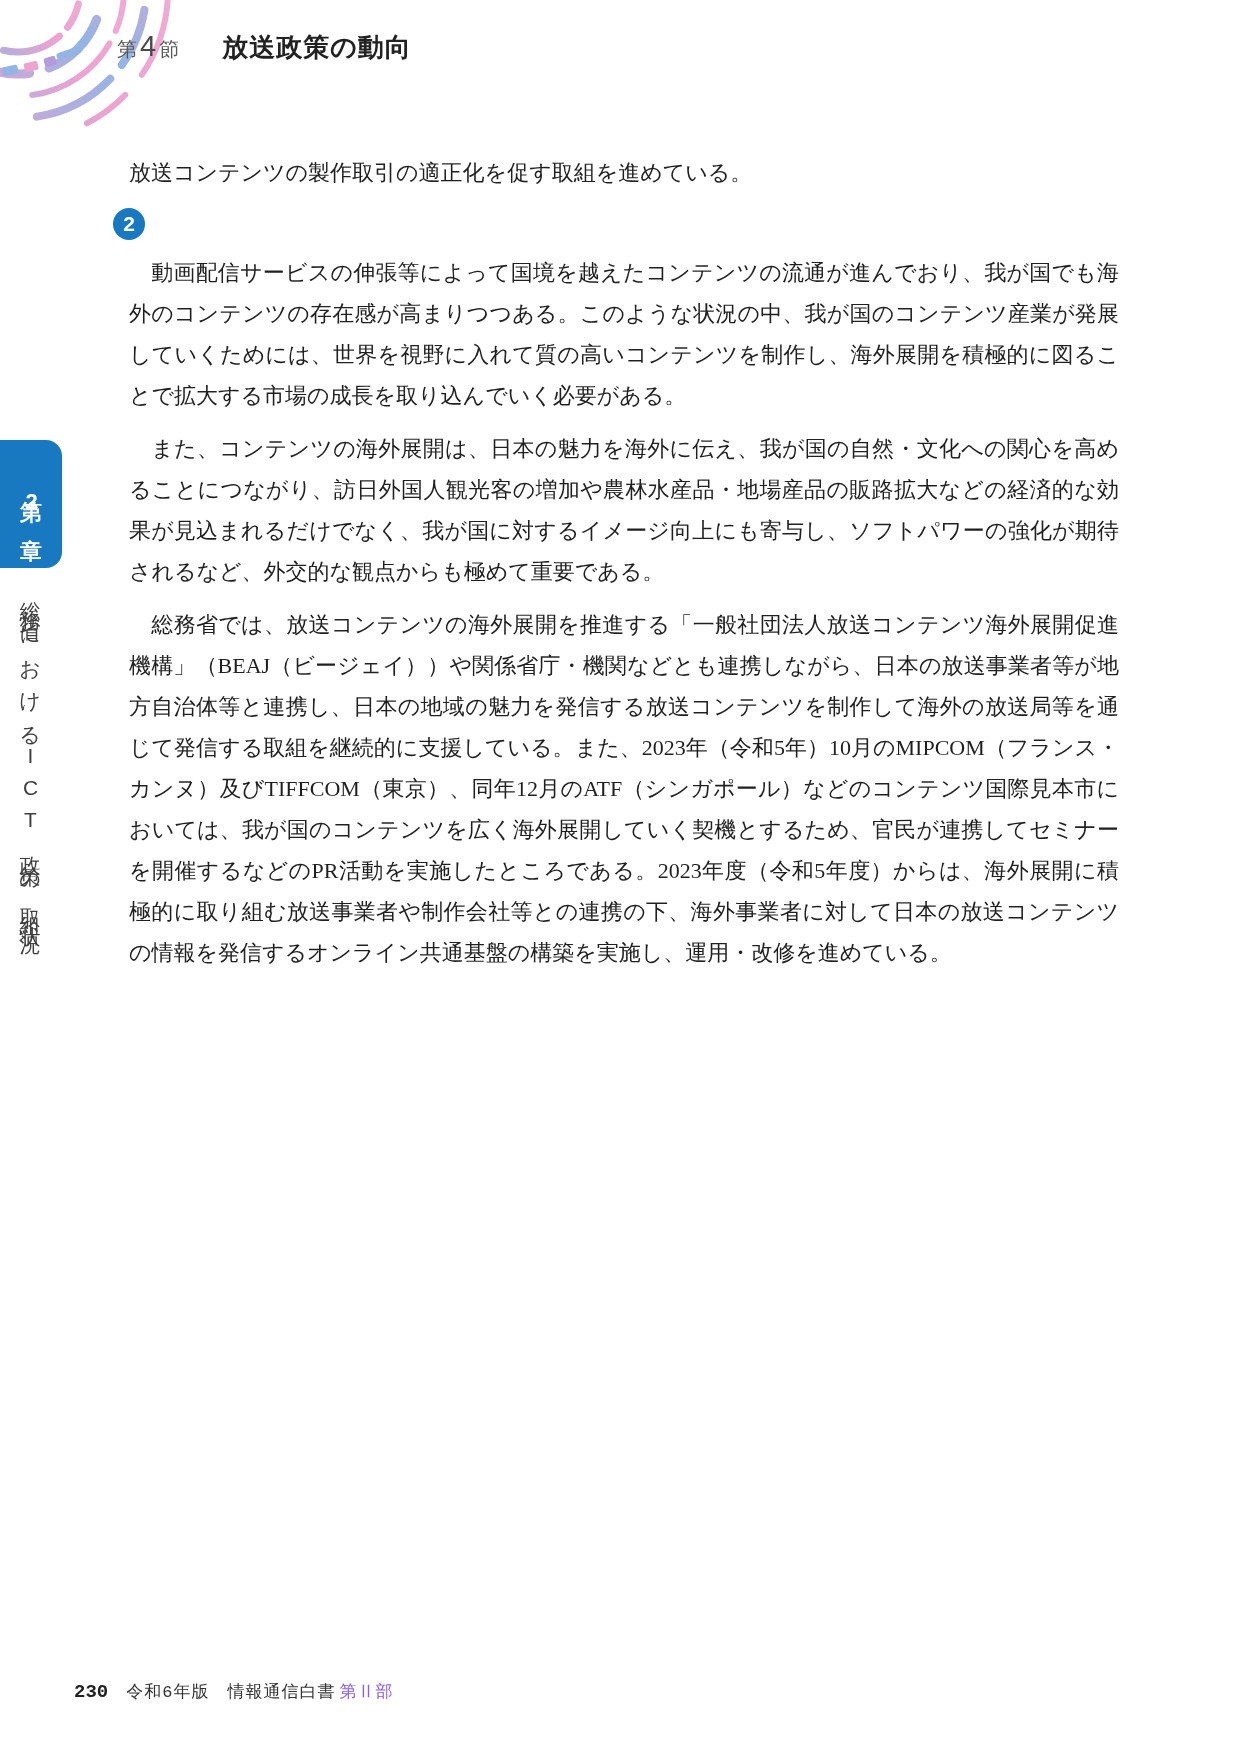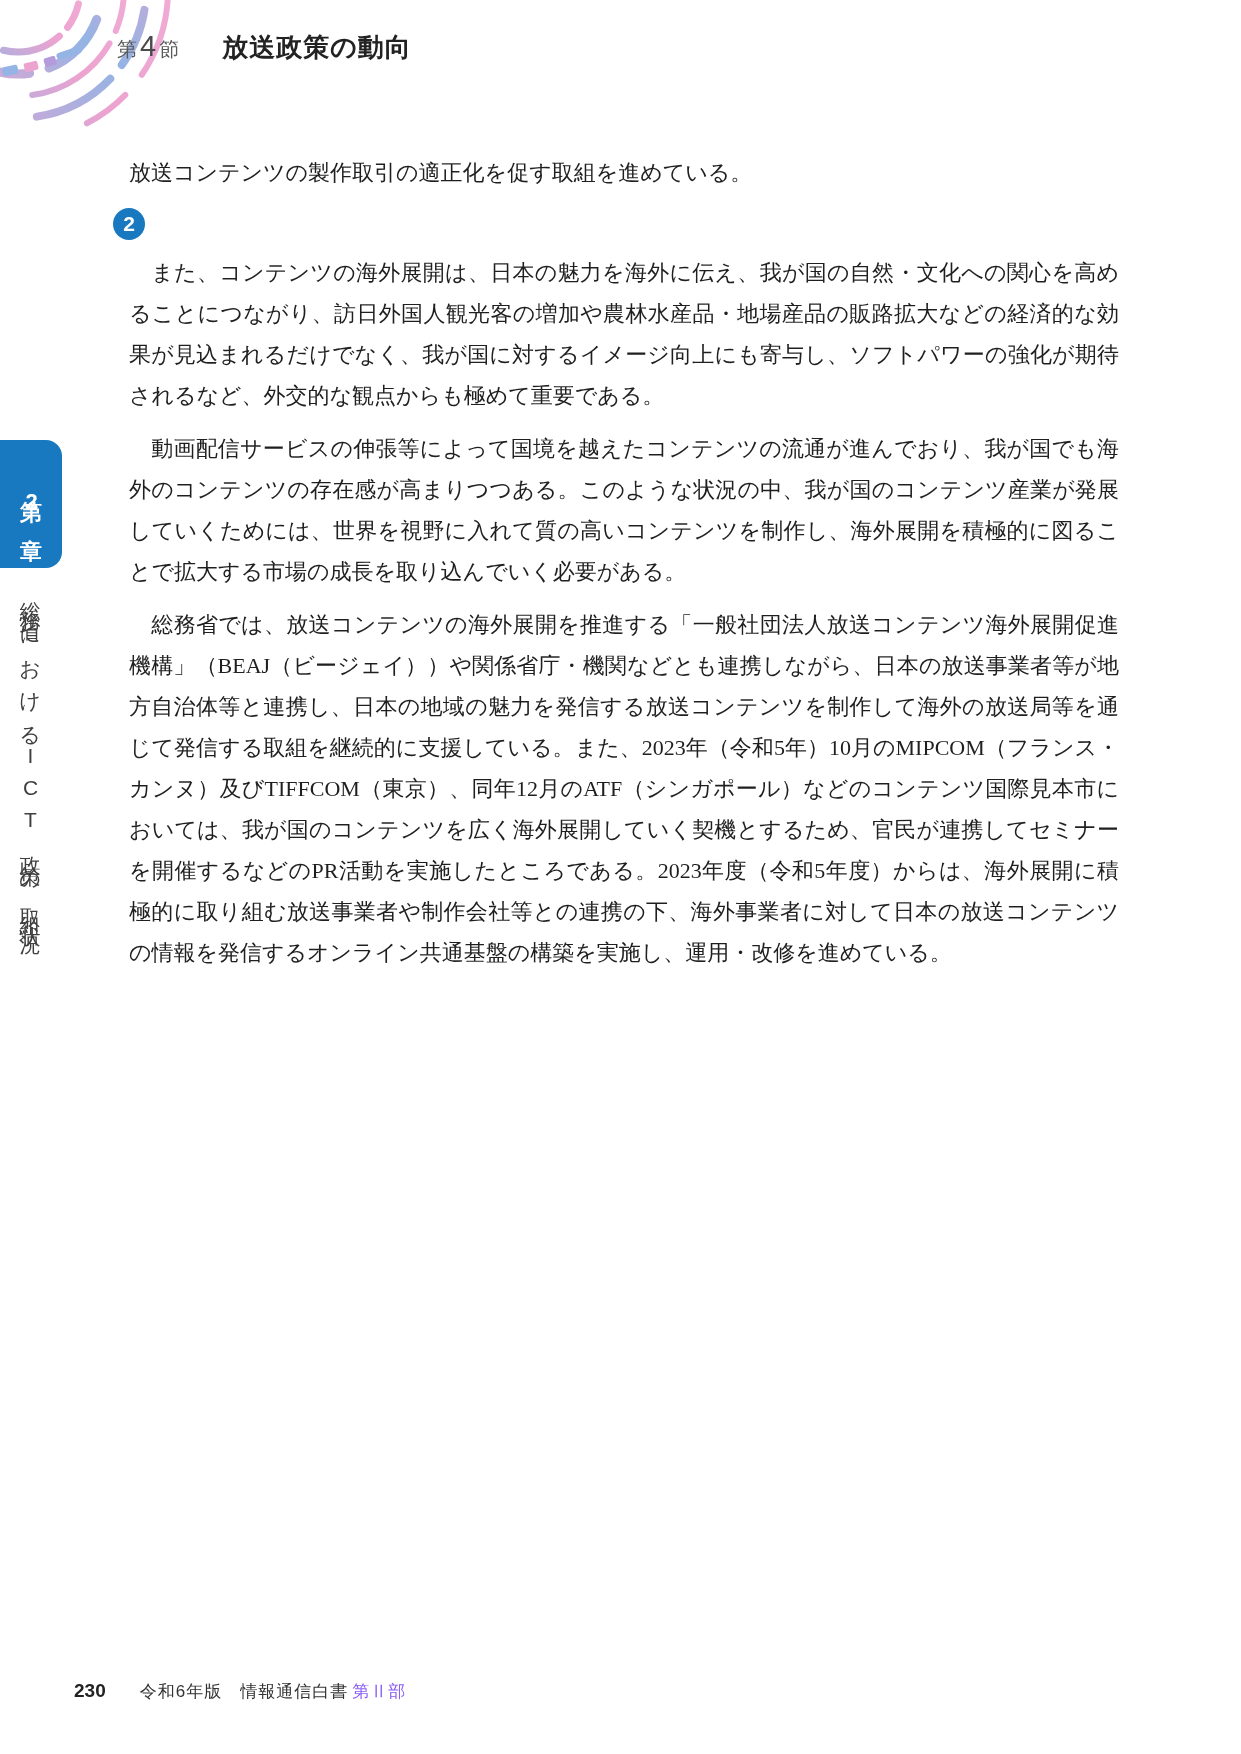--- a/index.html
+++ b/index.html
@@ -51,24 +51,24 @@
     font-size:21px;font-weight:bold;margin-right:13px;
   }
   .fig-ref{
     color:#9e2235;font-weight:bold;
     font-family:"Liberation Sans","DejaVu Sans",sans-serif;
     cursor:pointer;
   }
   
   .footer{
     position:absolute;left:74px;top:1680px;display:flex;align-items:baseline;
-    font-family:Liberation Sans, sans-serif;font-size:17px;color:#333;
+    font-family:Liberation Mono, monospace;font-size:17px;color:#333;
   }
   .page-num{font-weight:bold;font-size:19px;color:#222;}
-  .edition{margin-left:34px;letter-spacing:1px;}
+  .edition{margin-left:18px;letter-spacing:1px;}
   .part{margin-left:4px;color:#8b5cf6;letter-spacing:1px;}
 </style>
 </head>
 <body>
 
 <div class="deco">
   <svg width="190" height="135" viewBox="0 0 190 135" aria-hidden="true">
     <defs>
       <linearGradient id="g1" x1="1" y1="0" x2="0" y2="1">
         <stop offset="0" stop-color="#eda3d0"></stop>
@@ -107,22 +107,22 @@
 <div class="chapter-tab">第2章</div>
 <div class="chapter-caption">総務省におけるICT政策の取組状況</div>
 
 <div class="content">
   <p>放送コンテンツの製作取引の適正化を促す取組を進めている。</p>
 
   <div class="section-heading">
     <span class="num-badge">2</span>
   </div>
 
+  <p>　動画配信サービスの伸張等によって国境を越えたコンテンツの流通が進んでおり、我が国でも海外のコンテンツの存在感が高まりつつある。このような状況の中、我が国のコンテンツ産業が発展していくためには、世界を視野に入れて質の高いコンテンツを制作し、海外展開を積極的に図ることで拡大する市場の成長を取り込んでいく必要がある。</p>
   <p>　また、コンテンツの海外展開は、日本の魅力を海外に伝え、我が国の自然・文化への関心を高めることにつながり、訪日外国人観光客の増加や農林水産品・地場産品の販路拡大などの経済的な効果が見込まれるだけでなく、我が国に対するイメージ向上にも寄与し、ソフトパワーの強化が期待されるなど、外交的な観点からも極めて重要である。</p>
-  <p>　動画配信サービスの伸張等によって国境を越えたコンテンツの流通が進んでおり、我が国でも海外のコンテンツの存在感が高まりつつある。このような状況の中、我が国のコンテンツ産業が発展していくためには、世界を視野に入れて質の高いコンテンツを制作し、海外展開を積極的に図ることで拡大する市場の成長を取り込んでいく必要がある。</p>
   <p>　総務省では、放送コンテンツの海外展開を推進する「一般社団法人放送コンテンツ海外展開促進機構」（BEAJ（ビージェイ））や関係省庁・機関などとも連携しながら、日本の放送事業者等が地方自治体等と連携し、日本の地域の魅力を発信する放送コンテンツを制作して海外の放送局等を通じて発信する取組を継続的に支援している。また、2023年（令和5年）10月のMIPCOM（フランス・カンヌ）及びTIFFCOM（東京）、同年12月のATF（シンガポール）などのコンテンツ国際見本市においては、我が国のコンテンツを広く海外展開していく契機とするため、官民が連携してセミナーを開催するなどのPR活動を実施したところである。2023年度（令和5年度）からは、海外展開に積極的に取り組む放送事業者や制作会社等との連携の下、海外事業者に対して日本の放送コンテンツの情報を発信するオンライン共通基盤の構築を実施し、運用・改修を進めている。</p>
 </div>
 
 <div class="footer">
   <span class="page-num">230</span>
   <span class="edition">令和6年版　情報通信白書</span>
   <span class="part">第Ⅱ部</span>
 </div>
 
 </body></html>

